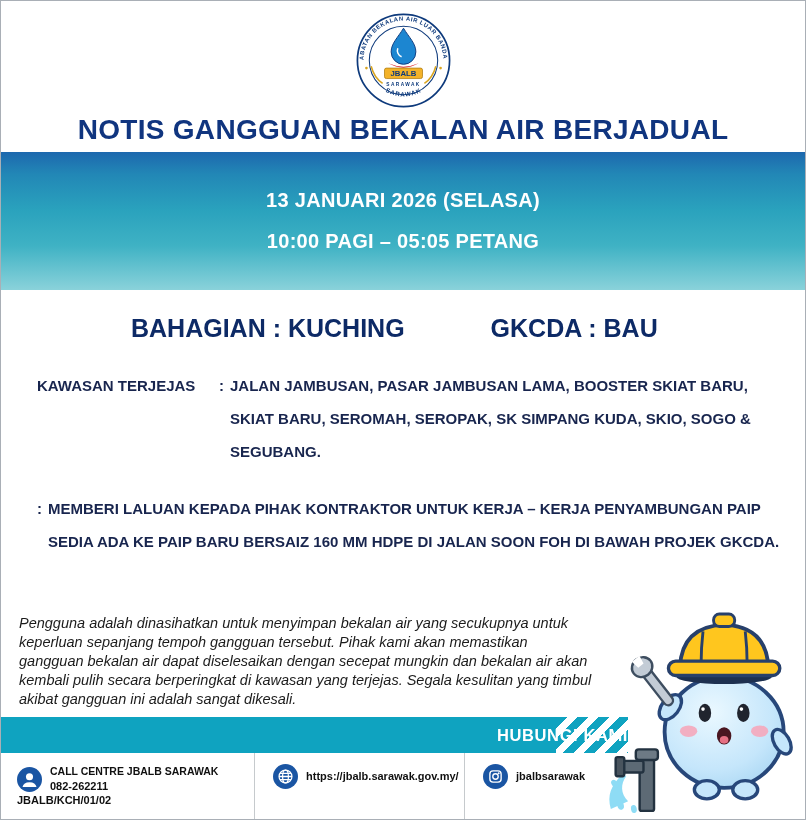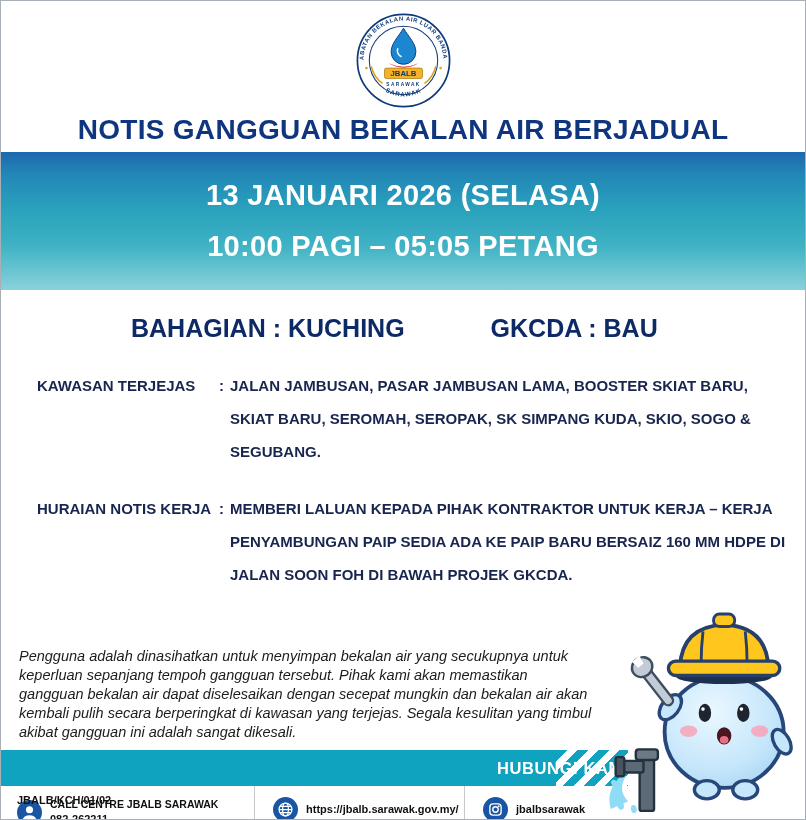--- a/index.html
+++ b/index.html
@@ -2,21 +2,21 @@
 <html><head>
 <meta charset="utf-8">
 <style>
   *{margin:0;padding:0;box-sizing:border-box}
   body{background:#ffffff;font-family:"Liberation Sans",sans-serif}
   .poster{position:relative;width:806px;height:820px;background:#fff;border:1px solid #a9afb6;overflow:hidden}
   .logo-wrap{display:flex;justify-content:center;padding-top:12px}
   .title{margin-top:6px;text-align:center;font-size:28px;font-weight:bold;color:#10357f;letter-spacing:.3px}
   .banner{margin-top:6px;height:138px;display:flex;flex-direction:column;justify-content:center;align-items:center;gap:18px;
     background:linear-gradient(180deg,#1d68ae 0%,#2287b6 16%,#2aa2bd 42%,#3fb2c4 68%,#8ad2da 100%);
-    color:#fff;font-weight:bold;font-size:29px;letter-spacing:.3px}
+    color:#fff;font-weight:bold;font-size:20px;letter-spacing:.3px}
   .region-row{margin-top:24px;padding-left:130px;display:flex;gap:86px;font-size:25px;font-weight:bold;color:#0d2a66}
   .info-row{display:flex;padding:0 14px 0 36px;margin-top:26px;font-weight:bold;color:#18254e;font-size:15px;line-height:33px}
   .info-row.second{margin-top:24px}
   .info-label{flex:0 0 182px}
   .info-colon{flex:0 0 11px}
   .info-text{flex:1;padding-right:4px}
   .advisory{margin:56px 0 0 18px;width:574px;font-style:italic;font-size:14.5px;line-height:19px;color:#1b1b1b}
   .contact-bar{margin-top:8px;width:627px;height:36px;position:relative;background:#0fa3c0;color:#fff;
     display:flex;align-items:center;justify-content:flex-end;font-weight:bold;font-size:16.5px;letter-spacing:.6px}
   .stripes{position:absolute;right:0;top:0;height:100%;width:72px;
@@ -78,21 +78,20 @@
     <span>GKCDA : BAU</span>
   </div>
 
   <div class="info-row">
     <div class="info-label">KAWASAN TERJEJAS</div>
     <div class="info-colon">:</div>
     <div class="info-text">JALAN JAMBUSAN, PASAR JAMBUSAN LAMA, BOOSTER SKIAT BARU, SKIAT BARU, SEROMAH, SEROPAK, SK SIMPANG KUDA, SKIO, SOGO &amp; SEGUBANG.</div>
   </div>
 
   <div class="info-row second">
-    <div class="info-label">HURAIAN NOTIS KERJA</div>
     <div class="info-colon">:</div>
     <div class="info-text">MEMBERI LALUAN KEPADA PIHAK KONTRAKTOR UNTUK KERJA – KERJA PENYAMBUNGAN PAIP SEDIA ADA KE PAIP BARU BERSAIZ 160 MM HDPE DI JALAN SOON FOH DI BAWAH PROJEK GKCDA.</div>
   </div>
 
   <p class="advisory">Pengguna adalah dinasihatkan untuk menyimpan bekalan air yang secukupnya untuk keperluan sepanjang tempoh gangguan tersebut. Pihak kami akan memastikan gangguan bekalan air dapat diselesaikan dengan secepat mungkin dan bekalan air akan kembali pulih secara berperingkat di kawasan yang terjejas. Segala kesulitan yang timbul akibat gangguan ini adalah sangat dikesali.</p>
 
   <div class="contact-bar">
     <span>HUBUNGI KAMI</span>
     <span class="stripes"></span>
   </div>

